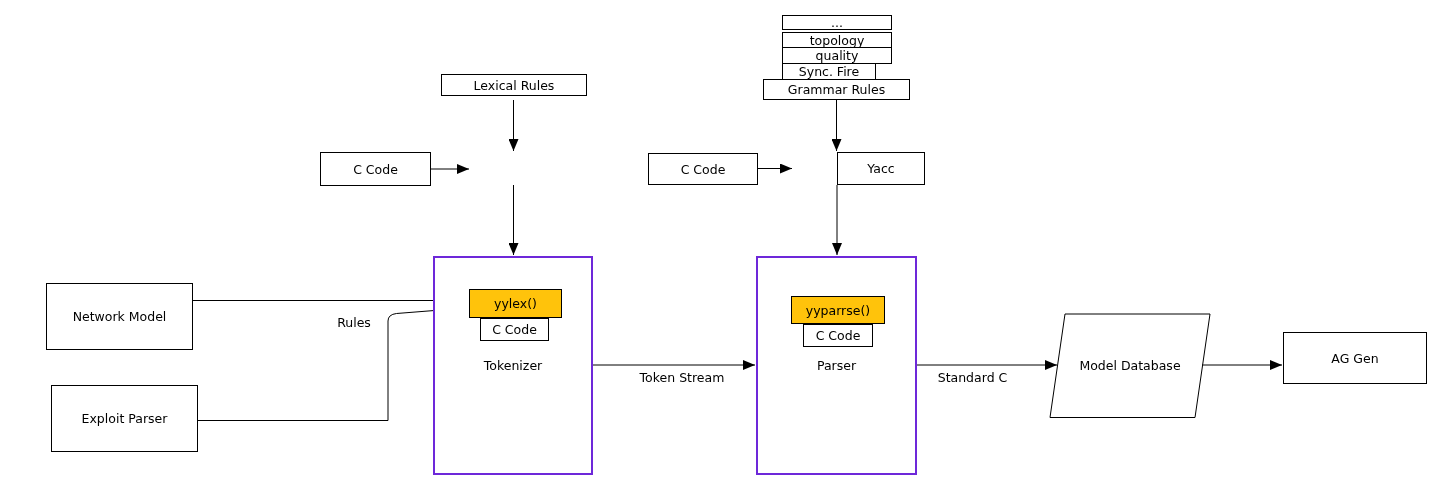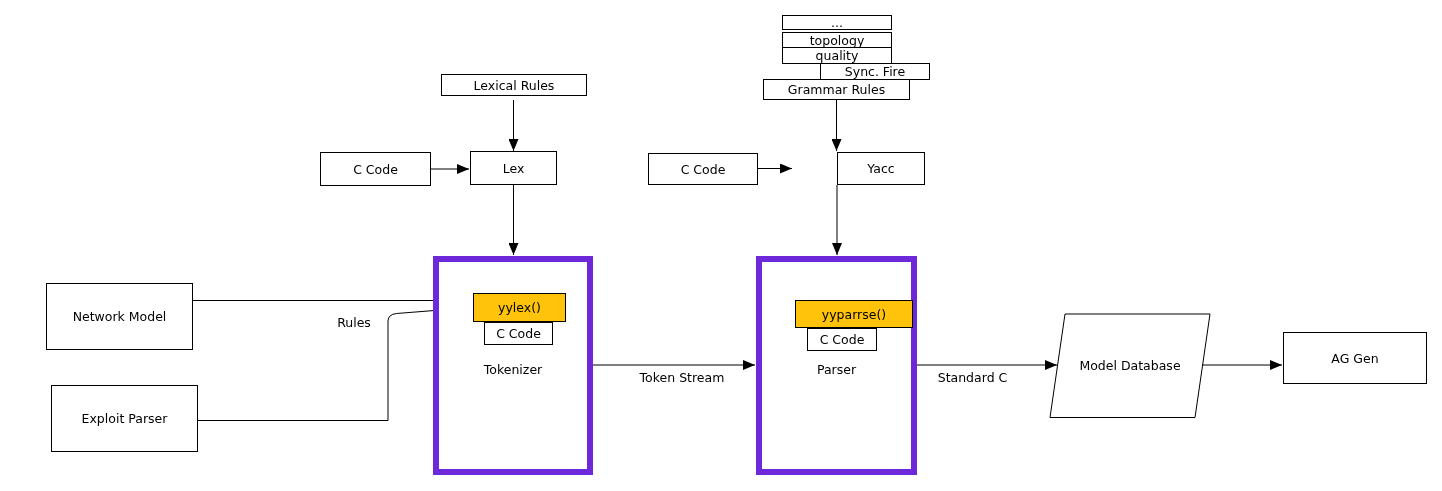--- a/index.html
+++ b/index.html
@@ -14,21 +14,21 @@
   }
   #edges{position:absolute;left:0;top:0;width:1442px;height:491px;}
   .box{
     position:absolute;box-sizing:border-box;
     border:1px solid #000;background:#fff;
     display:flex;align-items:center;justify-content:center;
     white-space:nowrap;
   }
   .container{
     position:absolute;box-sizing:border-box;
-    border:6px solid #6d28d9;background:#fff;
+    border:2px solid #6d28d9;background:#fff;
   }
   .container .box{background:#fff;}
   .hl{background:#FFC30B !important;}
   .label{
     position:absolute;box-sizing:border-box;
     display:flex;align-items:center;justify-content:center;
     white-space:nowrap;
   }
   .inner-label{
     position:absolute;left:0;width:100%;
@@ -58,41 +58,40 @@
     <path d="M162,300.5 H466" stroke="#000" fill="none" marker-end="url(#ah)"></path>
     <path d="M162,420.5 L388,420.5 L388,321 Q388,314.5 396.5,313.5 L466,308" stroke="#000" fill="none" marker-end="url(#ah)"></path>
     <path d="M593,365 H755" stroke="#000" fill="none" marker-end="url(#ah)"></path>
     <path d="M917,365 H1057" stroke="#000" fill="none" marker-end="url(#ah)"></path>
     <path d="M1202,365 H1282" stroke="#000" fill="none" marker-end="url(#ah)"></path>
   </svg>
 
   <div class="box" style="left:782px;top:15px;width:110px;height:15px;">...</div>
   <div class="box" style="left:782px;top:32px;width:110px;height:16px;">topology</div>
   <div class="box" style="left:782px;top:47px;width:110px;height:17px;">quality</div>
-  <div class="box" style="left:820px;top:63px;width:110px;height:17px;">Sync. Fire</div>
+  <div class="box" style="left:782px;top:63px;width:94px;height:17px;">Sync. Fire</div>
   <div class="box" style="left:763px;top:79px;width:147px;height:21px;">Grammar Rules</div>
 
   <div class="box" style="left:441px;top:74px;width:146px;height:22px;">Lexical Rules</div>
   <div class="box" style="left:320px;top:152px;width:111px;height:34px;">C Code</div>
-  <div class="box" style="left:470px;top:151px;width:87px;height:34px;">Lex</div>
 
   <div class="box" style="left:648px;top:153px;width:110px;height:32px;">C Code</div>
   <div class="box" style="left:837px;top:152px;width:88px;height:33px;">Yacc</div>
 
   <div class="box" style="left:15px;top:283px;width:147px;height:67px;margin-left:31px;">Network Model</div>
   <div class="box" style="left:15px;top:385px;width:147px;height:67px;margin-left:36px;">Exploit Parser</div>
 
   <div class="container" style="left:433px;top:256px;width:160px;height:219px;">
     <div class="box hl" style="left:34px;top:31px;width:93px;height:29px;">yylex()</div>
     <div class="box" style="left:45px;top:60px;width:69px;height:23px;">C Code</div>
     <div class="inner-label" style="top:100px;">Tokenizer</div>
   </div>
 
   <div class="container" style="left:756px;top:256px;width:161px;height:219px;">
-    <div class="box hl" style="left:33px;top:38px;width:118px;height:28px;">yyparrse()</div>
+    <div class="box hl" style="left:33px;top:38px;width:94px;height:28px;">yyparrse()</div>
     <div class="box" style="left:45px;top:66px;width:70px;height:23px;">C Code</div>
     <div class="inner-label" style="top:100px;">Parser</div>
   </div>
 
   <div class="label" style="left:1050px;top:354px;width:160px;height:22px;">Model Database</div>
 
   <div class="box" style="left:1283px;top:332px;width:144px;height:52px;">AG Gen</div>
 
   <div class="label" style="left:318px;top:312px;width:72px;height:20px;">Rules</div>
   <div class="label" style="left:607px;top:368px;width:150px;height:19px;">Token Stream</div>

